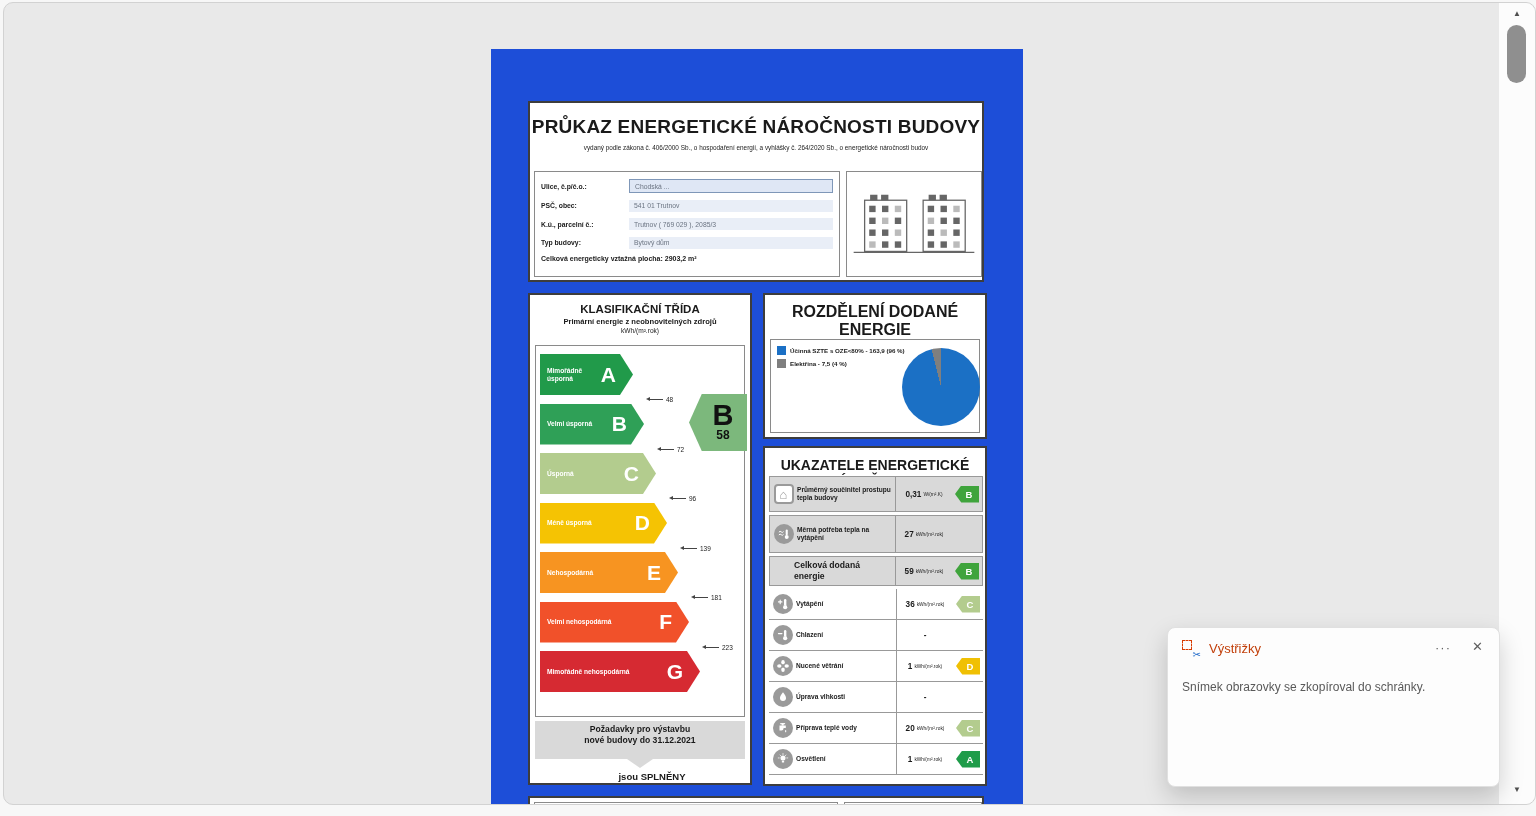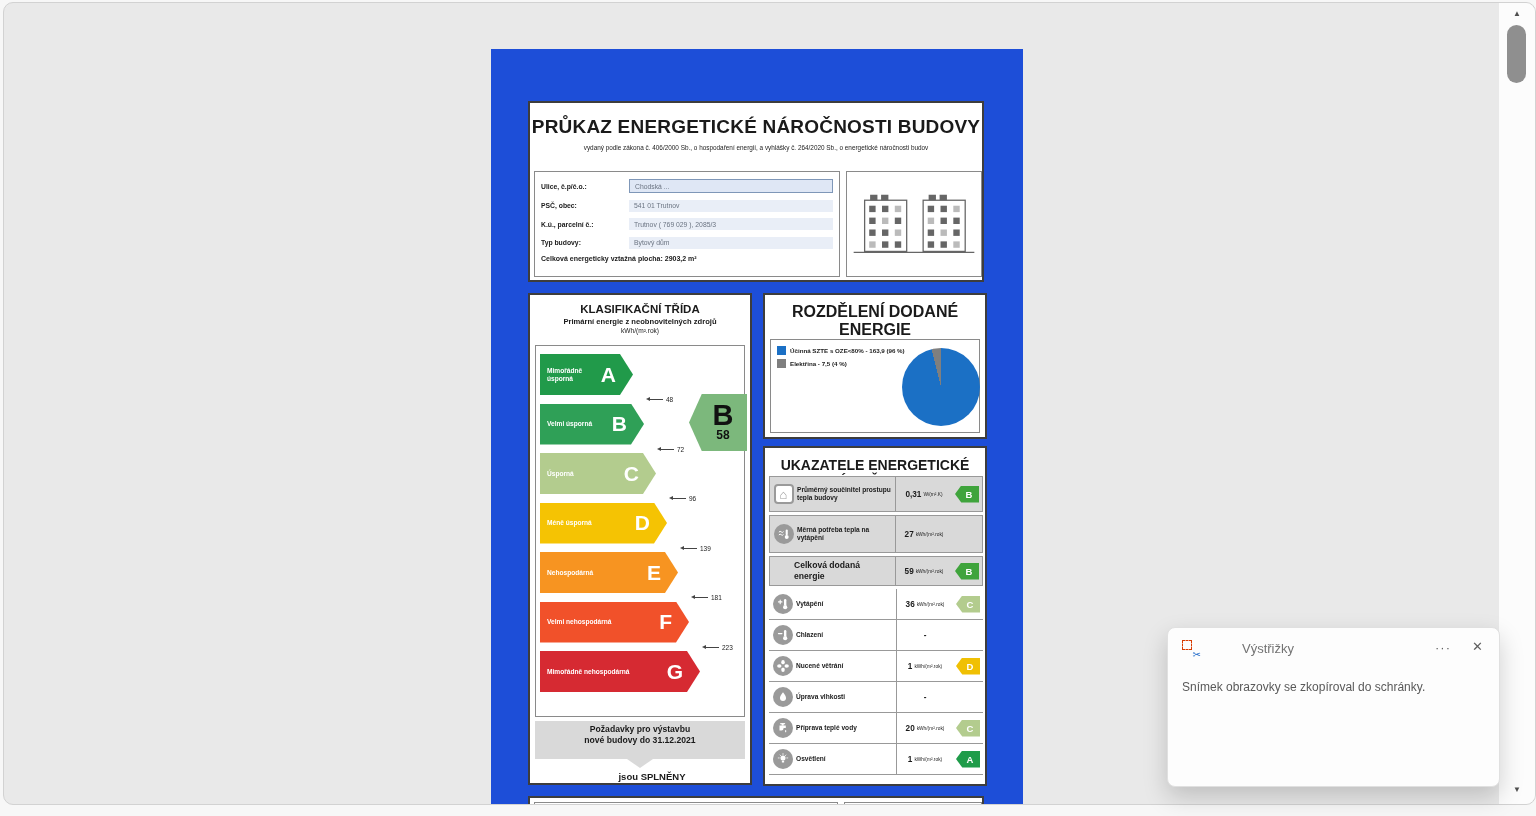--- a/index.html
+++ b/index.html
@@ -115,21 +115,21 @@
   
   .foot-box { left:37px; top:747px; width:456px; height:70px; }
   .foot-left  { left:4px; top:4px; width:304px; height:62px; padding:6px 6px 0 6px; }
   .foot-right { left:314px; top:4px; width:138px; height:62px; padding:6px 5px 0 5px; }
   .foot-left .lbl { width:92px; } .foot-right .lbl { width:62px; }
 
   
   .toast { position:absolute; left:1167px; top:627px; width:333px; height:160px; background:#fdfdfd;
     border:1px solid #e0e0e0; border-radius:8px; box-shadow:0 10px 24px rgba(0,0,0,.18); z-index:10; }
   .toast-head { display:flex; align-items:center; gap:10px; padding:12px 14px 0 14px; }
-  .toast-title { font-size:13px; color:#737373;margin-left:33px; }
+  .toast-title { font-size:13px; color:#c2410c; }
   .toast-more { position:absolute; right:48px; top:12px; font-size:13px; color:#5f5f5f;
     letter-spacing:1px; cursor:pointer; }
   .toast-close { position:absolute; right:16px; top:11px; font-size:13px; color:#5f5f5f; cursor:pointer; }
   .toast-line1 { position:absolute; left:14px; top:52px; width:310px; font-size:12px; color:#595959; }
   .toast-line2 { position:absolute; left:14px; top:74px; width:316px; font-size:13.5px; color:#8e8e8e; }
   .toast-btn { position:absolute; left:12px; top:120px; width:309px; height:33px; background:#ffffff;
     border:1px solid #e2e2e2; border-radius:5px; font-size:13.5px; color:#3a3a3a;
     display:flex; align-items:center; justify-content:center; cursor:pointer;
     box-shadow:0 1px 2px rgba(0,0,0,.05); font-family:"Liberation Sans", sans-serif; }
   .snip-icon { position:relative; width:17px; height:17px; flex-shrink:0; }

